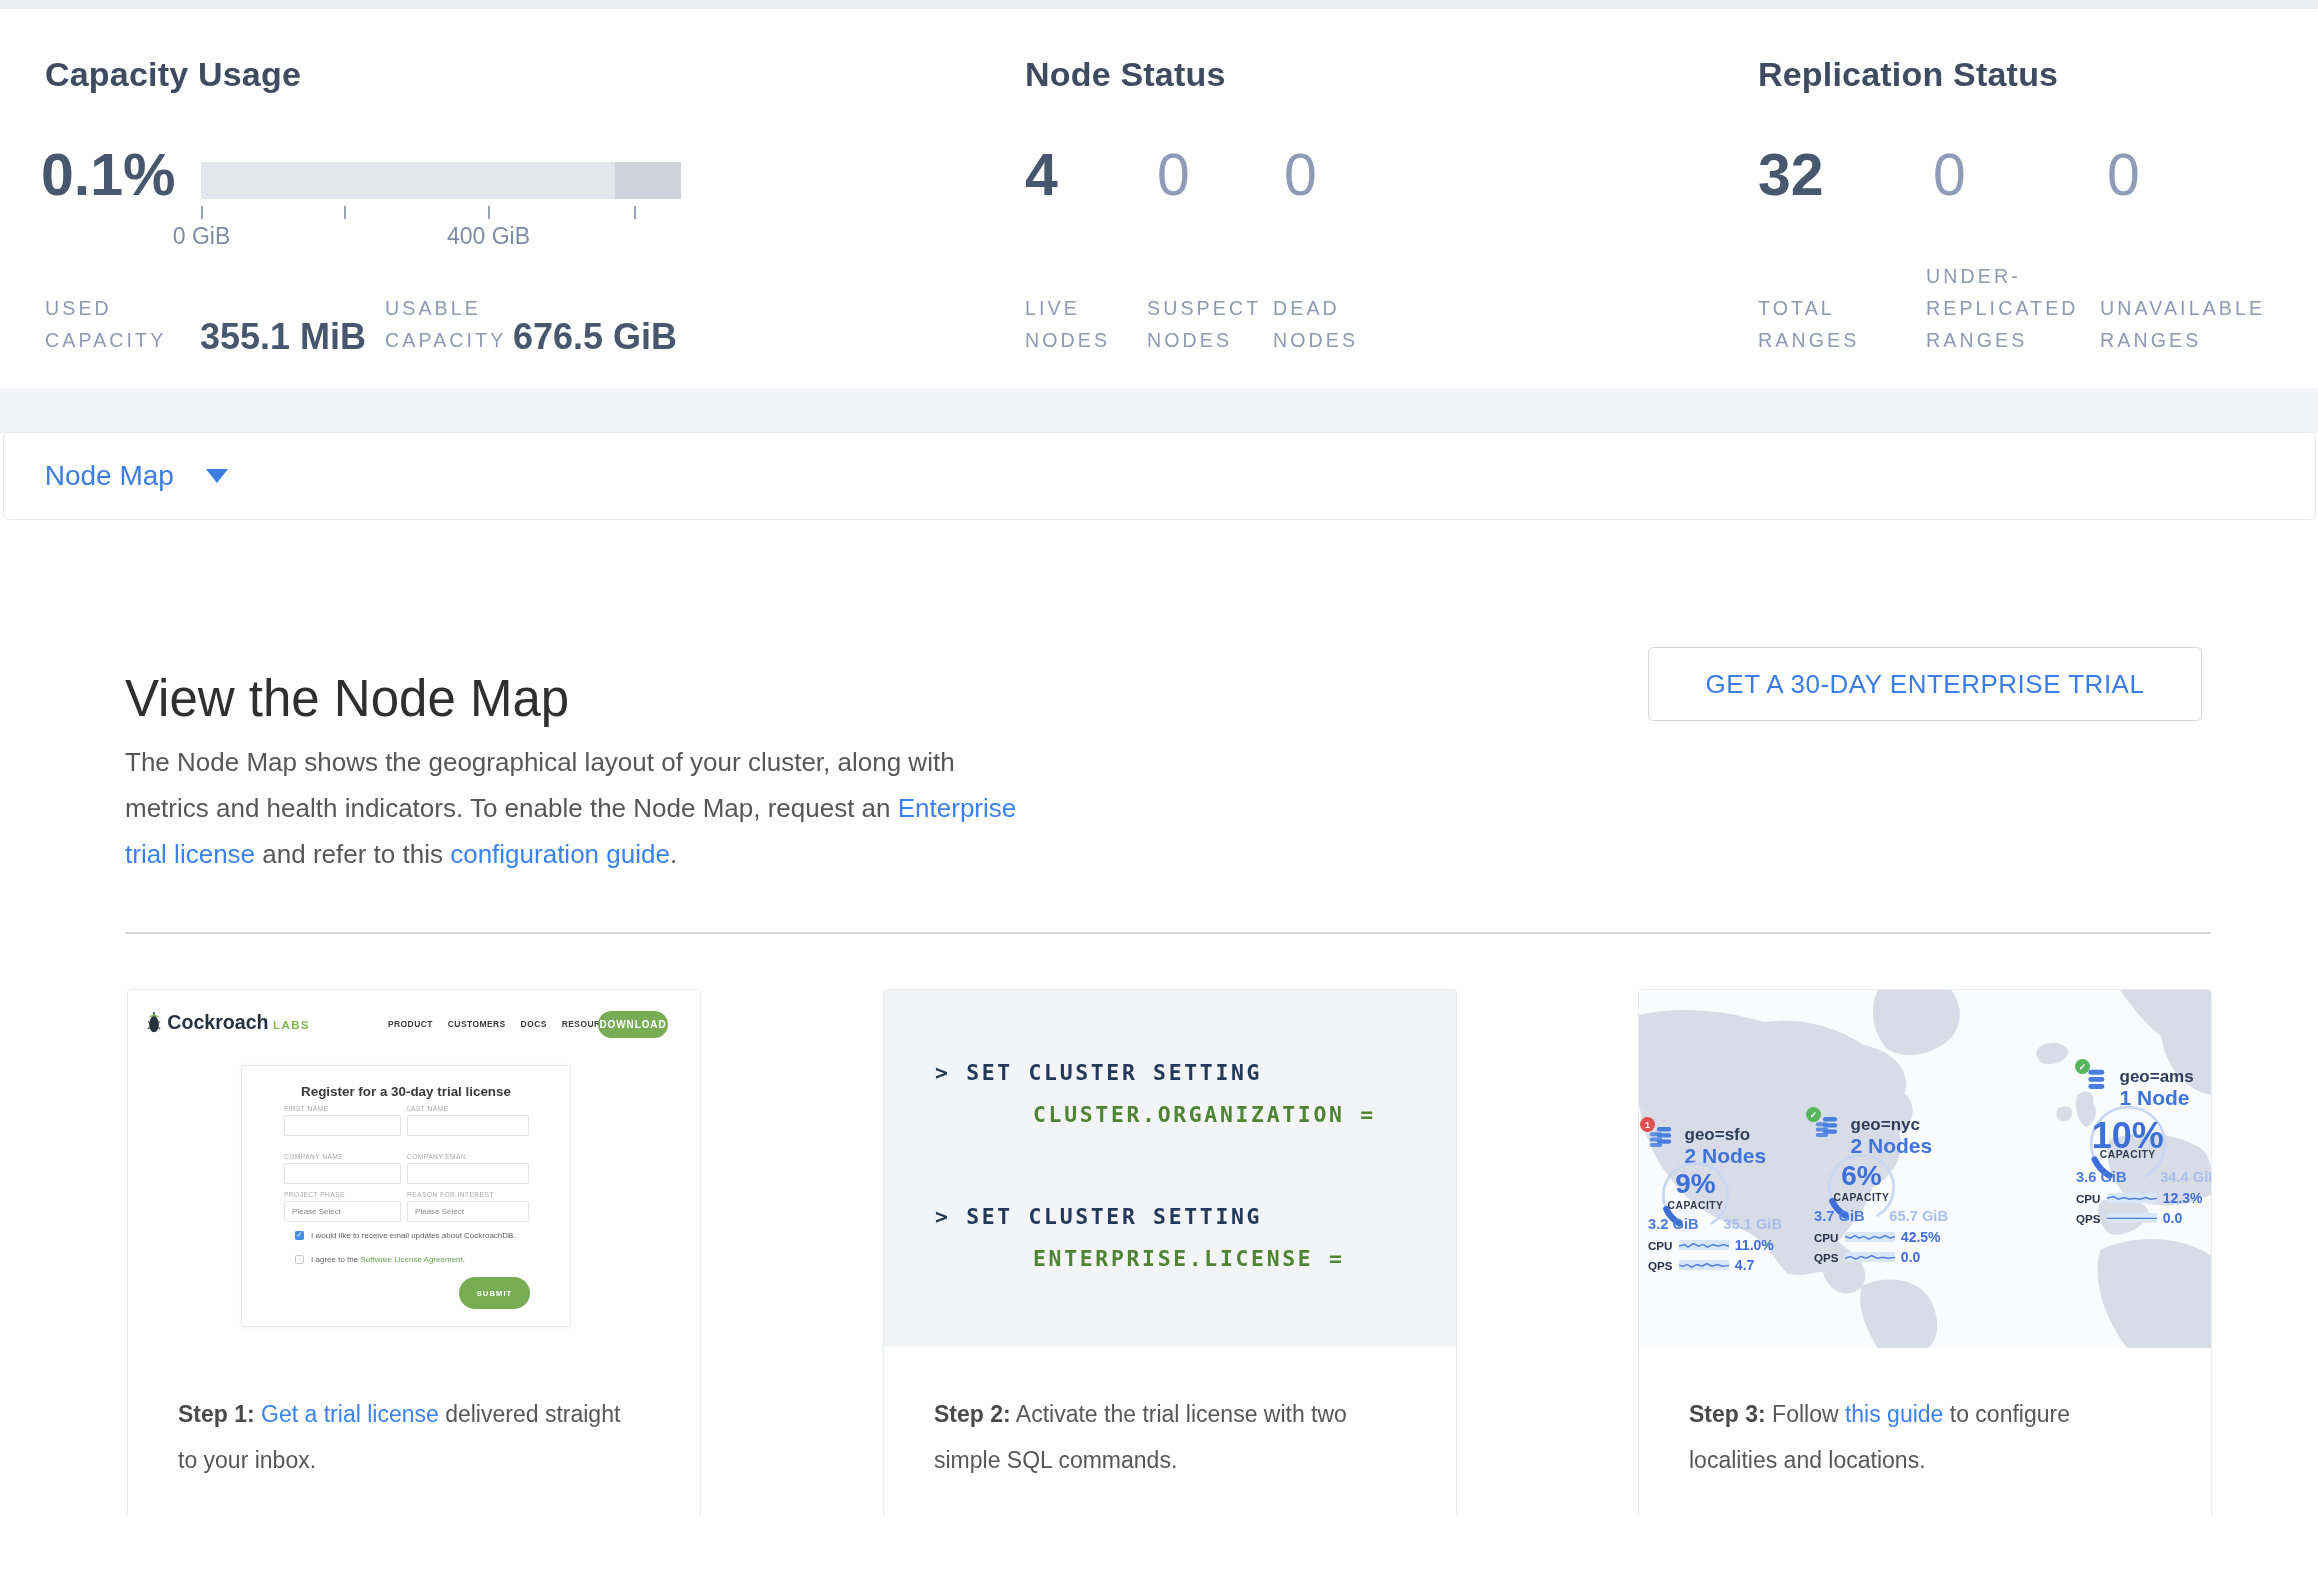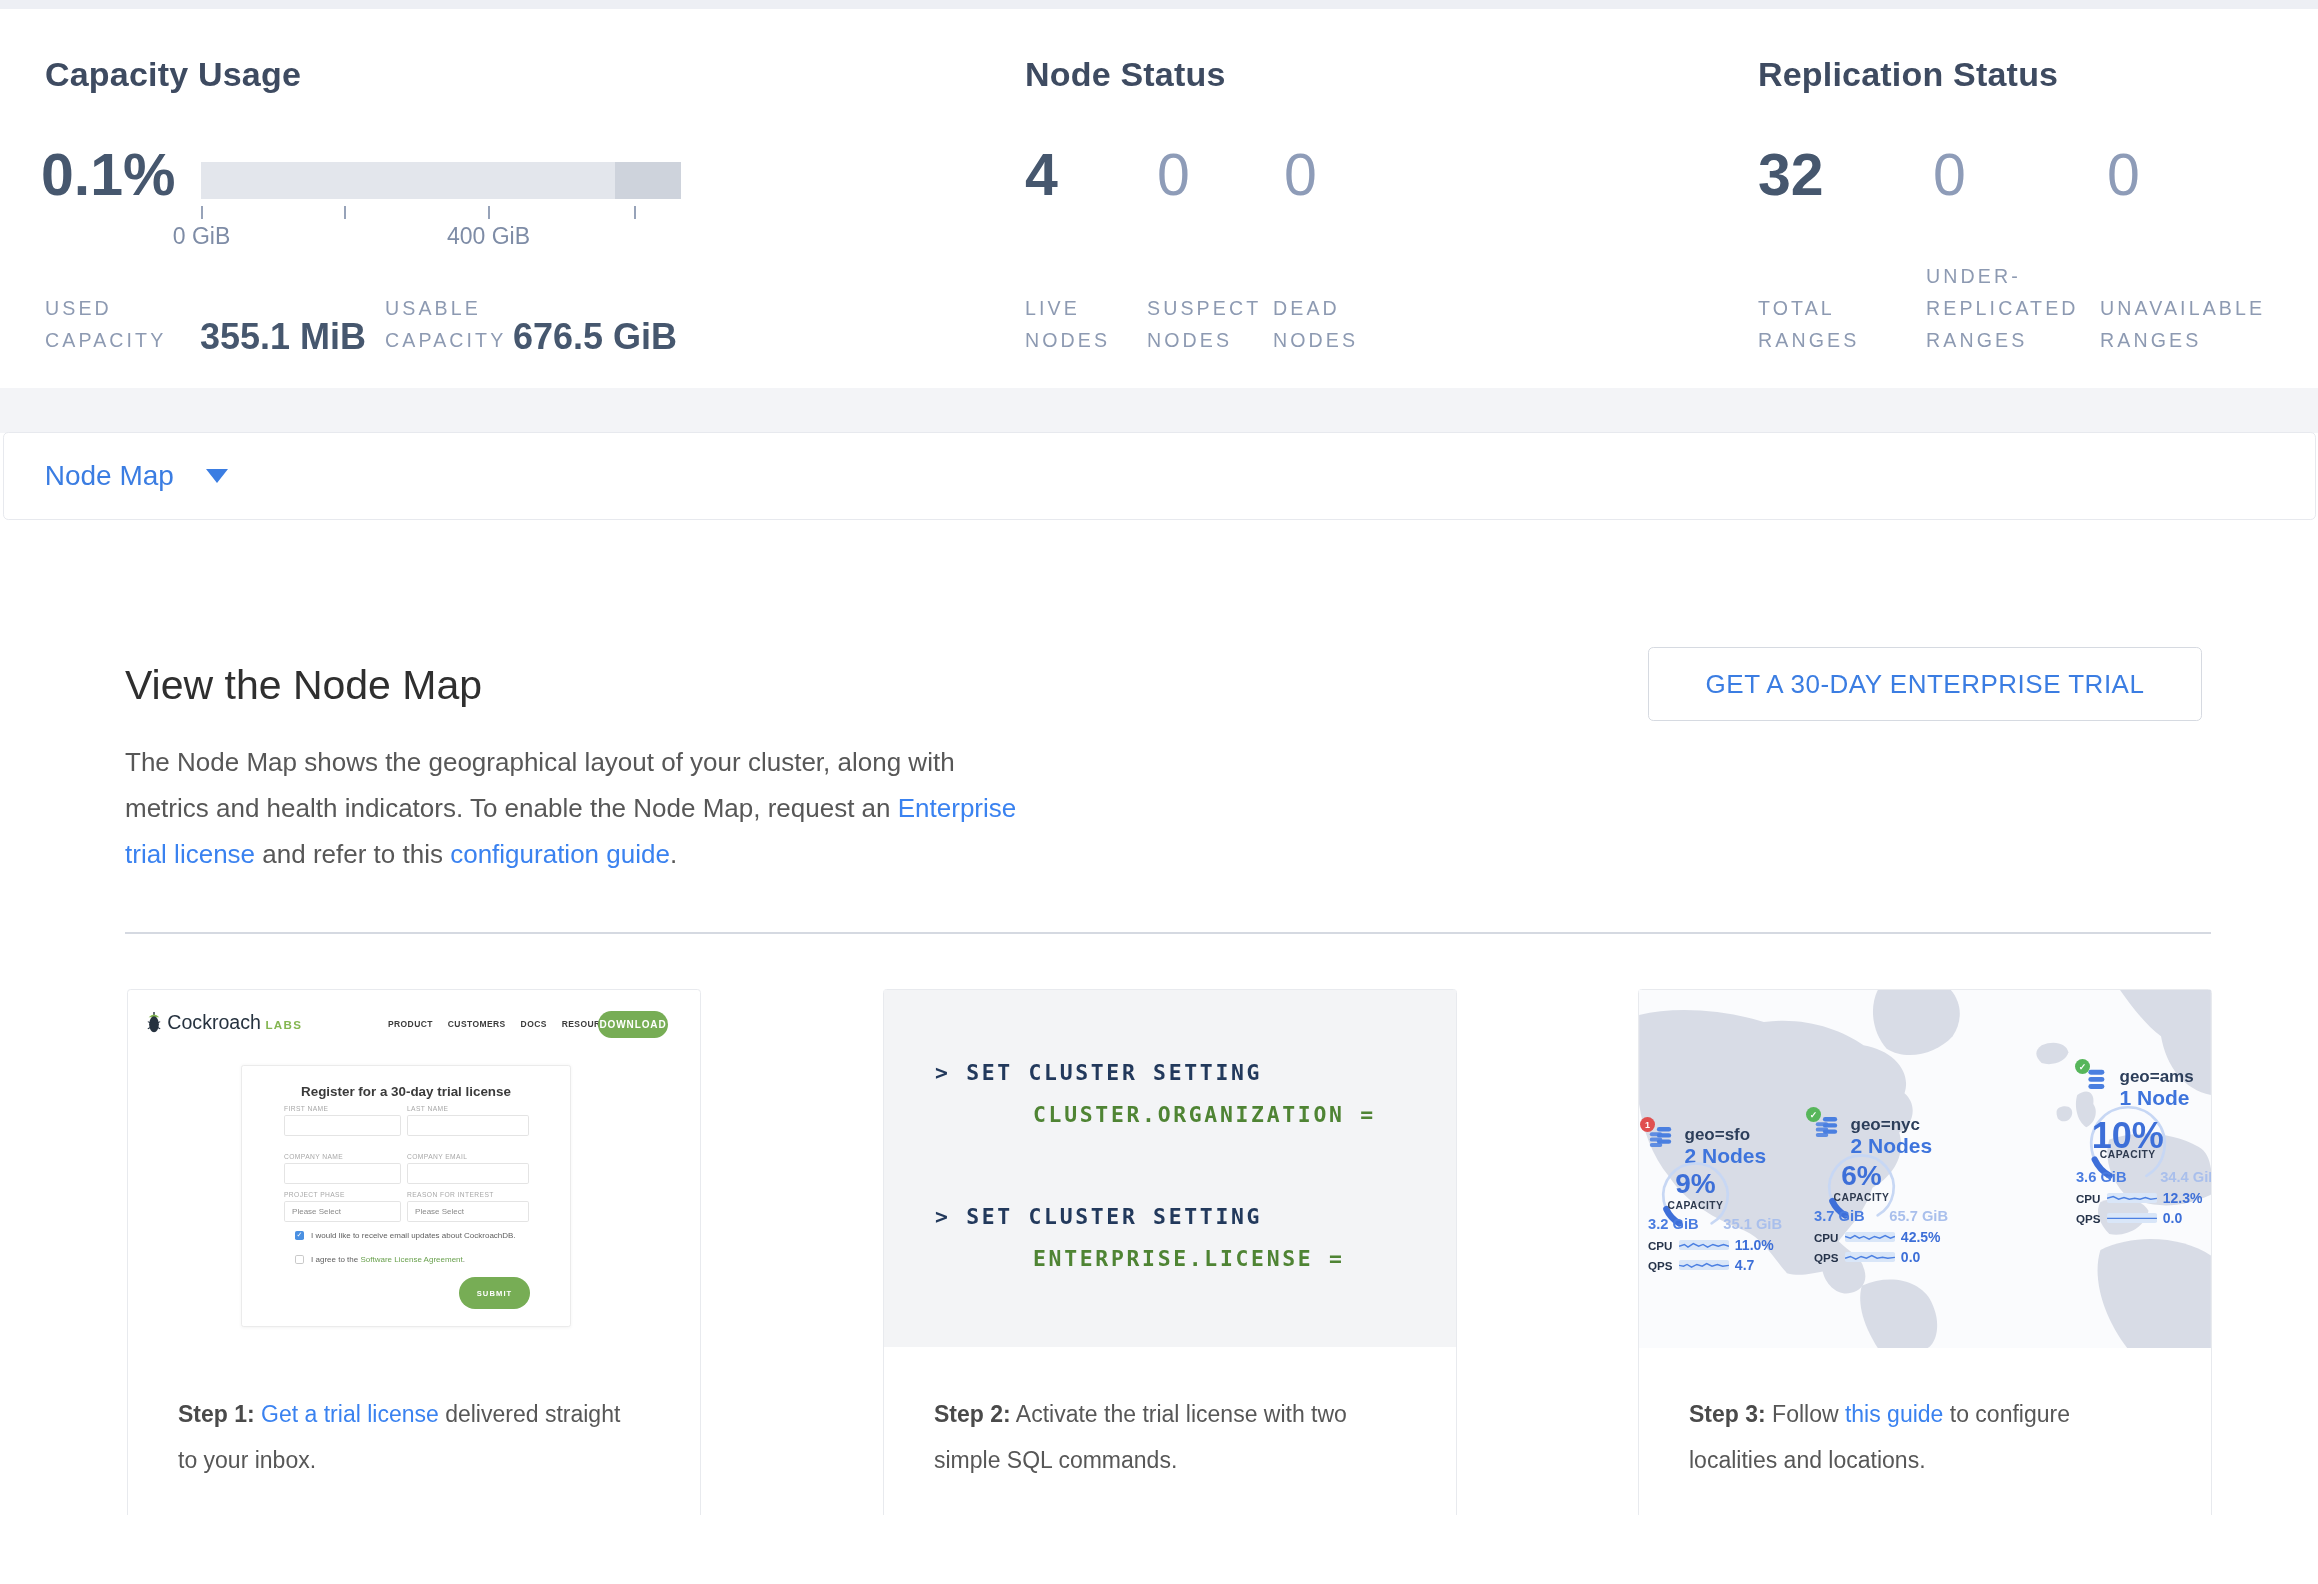--- a/index.html
+++ b/index.html
@@ -15,34 +15,34 @@
   .tick{position:absolute;top:197px;width:1.8px;height:12.5px;background:#97a3b9}
   .ticklabel{position:absolute;top:214px;width:143px;text-align:center;font-size:23px;color:#7e8ca6;white-space:nowrap}
   .caps-label{position:absolute;font-size:19.6px;letter-spacing:3.1px;color:#8d9ab2;line-height:32px;white-space:nowrap}
   .caps-label span{display:block}
   .capval{position:absolute;font-size:36px;font-weight:700;color:#46576e;white-space:nowrap}
   .grayband{position:absolute;left:0;top:388px;width:100%;height:45px;background:#f3f4f7}
   .nodemap-bar{position:absolute;left:2.7px;right:2.7px;top:432px;height:88px;background:#fff;
                border:0.9px solid #e7e9ee;border-radius:5.3px;display:flex;align-items:center;box-sizing:border-box;cursor:pointer}
   .nodemap-label{margin-left:41px;font-size:28px;color:#3b7de2}
   .caret-down{margin-left:32px;width:0;height:0;border-left:11.6px solid transparent;border-right:11.6px solid transparent;border-top:14.3px solid #3b7de2}
-  .intro-title{position:absolute;left:125px;top:635px;font-size:41px;font-weight:400;color:#2f2f2f;white-space:nowrap}
+  .intro-title{position:absolute;left:125px;top:635px;font-size:51px;font-weight:400;color:#2f2f2f;white-space:nowrap}
   .trial-btn{position:absolute;left:1648px;top:647px;width:554px;height:74px;background:#fff;border:1.8px solid #d6dae1;
              border-radius:5.3px;color:#3b7de2;font-size:26px;letter-spacing:0.5px;font-family:"Liberation Sans",sans-serif;
              cursor:pointer;box-sizing:border-box}
   .intro-p{position:absolute;left:125px;top:713px;font-size:26px;line-height:46px;color:#575757;white-space:nowrap}
   .link{color:#3a82f0;text-decoration:none;cursor:pointer}
   .divider{position:absolute;left:125px;top:932px;width:2086px;height:1.8px;background:#d5d9e1}
   .card{position:absolute;top:989px;width:574px;height:541px;background:#fff;border:0.9px solid #e8eaee;border-radius:3.6px;box-sizing:border-box}
   .caption{position:absolute;left:50px;top:401px;margin:0;font-size:23px;line-height:46px;color:#575757;white-space:nowrap}
   .caption b{color:#4a4a4a;font-weight:700}
   
   .site{position:relative;width:100%;height:100%;overflow:hidden}
   .site-logo{position:absolute;left:18px;top:21.4px;display:flex;align-items:center}
-  .brand{font-size:19.6px;font-weight:400;color:#26323f;margin-left:5.3px}
+  .brand{font-size:19.6px;font-weight:700;color:#26323f;margin-left:5.3px}
   .brand-suffix{font-size:11.6px;font-weight:700;color:#84b651;letter-spacing:1.3px;margin-left:4.5px;margin-top:3.6px}
   .site-nav{position:absolute;left:260px;top:29px;display:flex;gap:15px;font-size:8.5px;font-weight:700;color:#3c3c3c;letter-spacing:0.4px}
   .dl-pill{position:absolute;left:470px;top:20.5px;width:70px;height:27px;border-radius:13.4px;background:#77ad55;color:#fff;
            font-size:10px;font-weight:700;letter-spacing:0.9px;display:flex;align-items:center;justify-content:center}
   .form-box{position:absolute;left:113px;top:75px;width:328px;height:260px;background:#fff;border:0.9px solid #ebebeb;border-radius:2.7px;
             box-shadow:0 0.9px 3.6px rgba(0,0,0,.05)}
   .form-title{position:absolute;left:0;top:18px;width:100%;text-align:center;font-size:13.4px;font-weight:700;color:#3a3a3a}
   .f-label{position:absolute;font-size:6.7px;color:#a8a8a8;letter-spacing:0.4px;white-space:nowrap}
   .f-input{position:absolute;height:20.5px;border:0.9px solid #e4e4e4;border-radius:1.8px;background:#fff;box-sizing:border-box;
            font-size:8px;color:#8a8a8a;display:flex;align-items:center;padding-left:7.1px}

